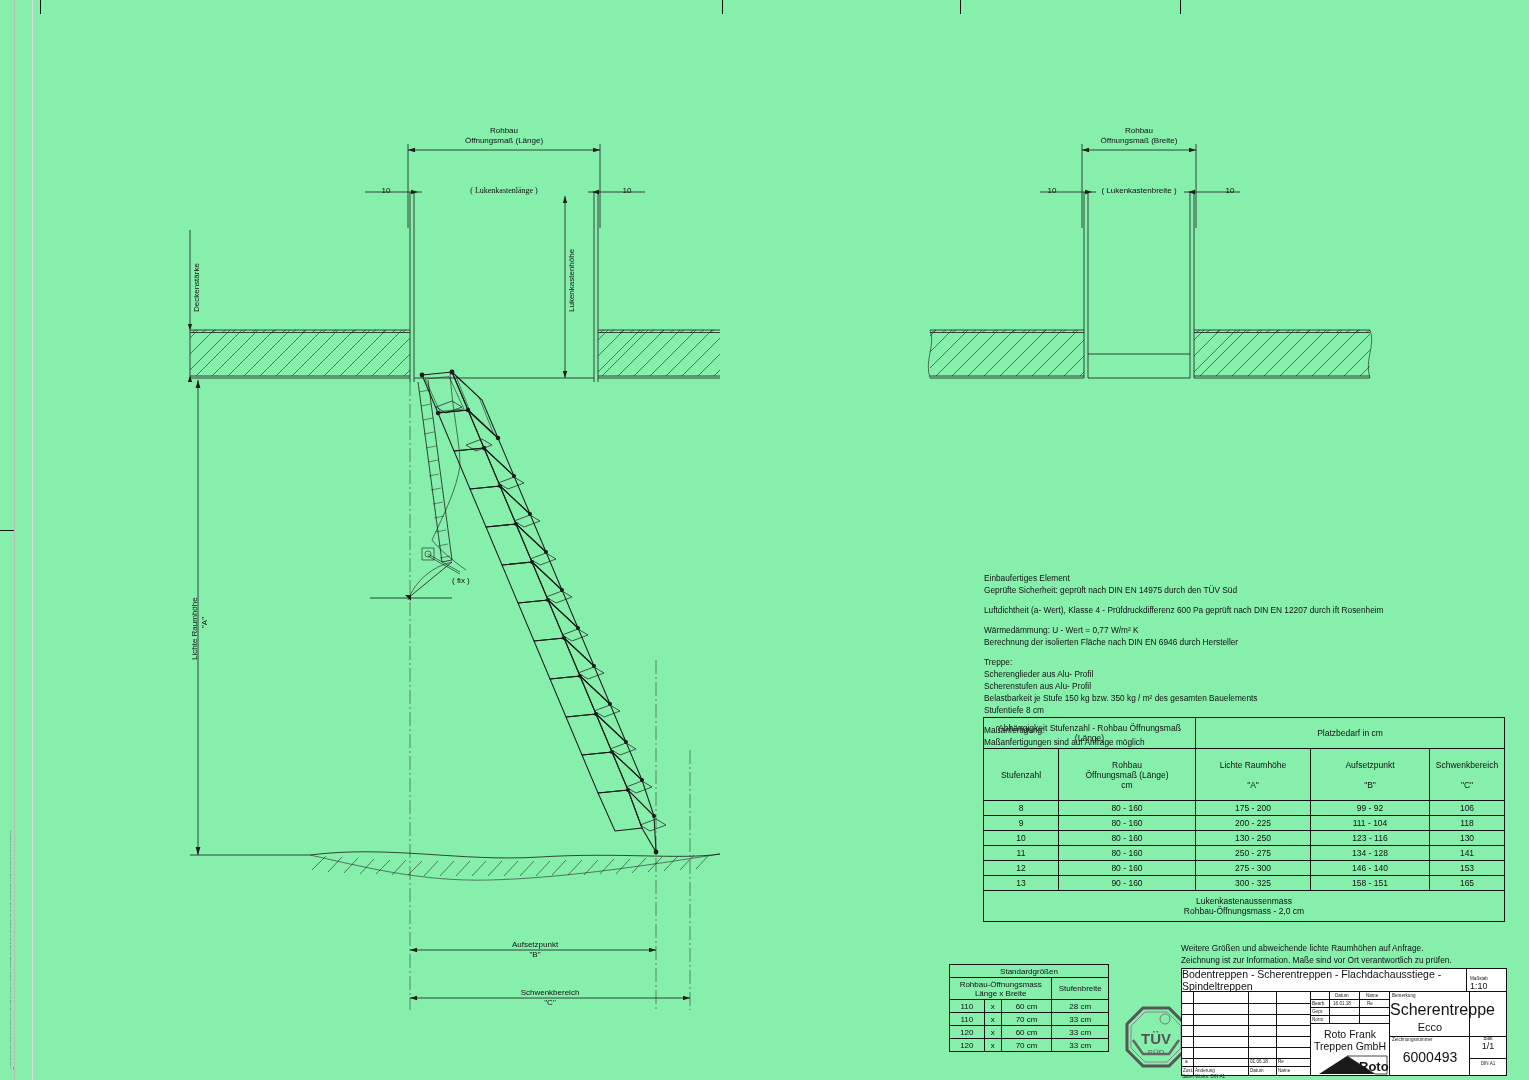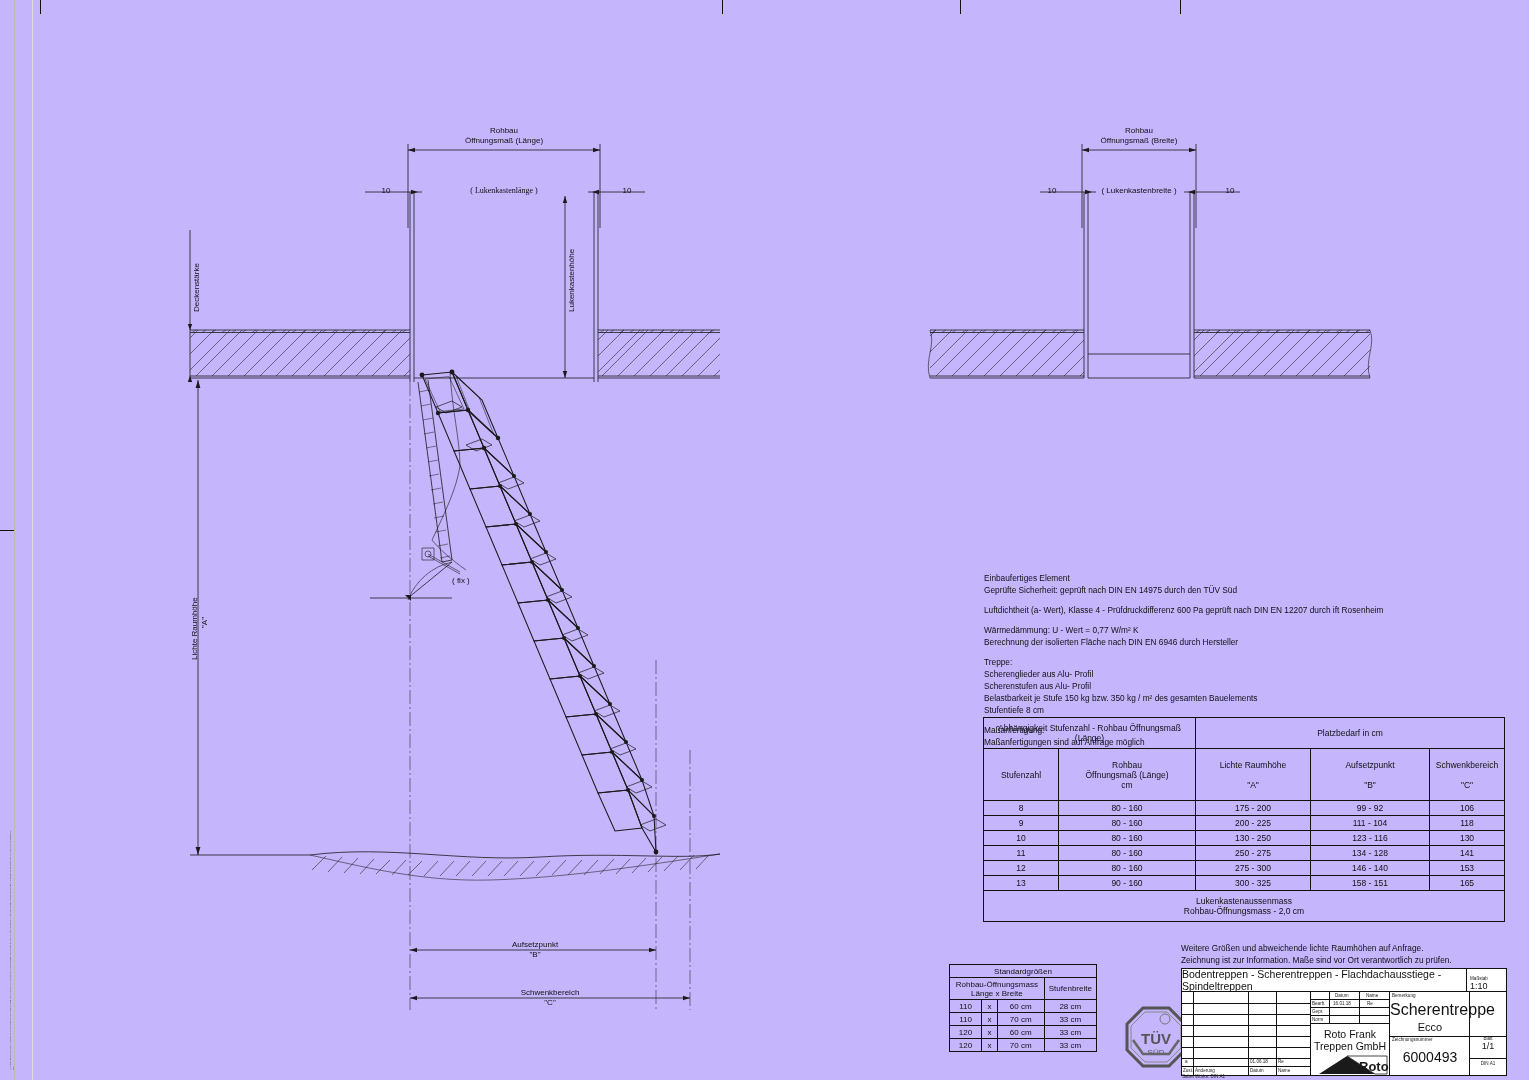--- a/index.html
+++ b/index.html
@@ -1,29 +1,29 @@
 <!DOCTYPE html>
 <html><head>
 <meta charset="utf-8">
 <style>
   html,body{margin:0;padding:0;background:#fff;}
   body{width:1529px;height:1080px;position:relative;overflow:hidden;
        font-family:"Liberation Sans", sans-serif;color:#111;}
-  .sheet{position:absolute;inset:0;background:#c4b5fd;}
+  .sheet{position:absolute;inset:0;background:#86efac;}
   svg{display:block;}
   .abs{position:absolute;}
   .txt{position:absolute;white-space:nowrap;font-size:8px;line-height:1.25;color:#111;}
   .txt.c{transform:translateX(-50%);text-align:center;}
   .vtxt{position:absolute;white-space:nowrap;font-size:8px;color:#111;
         transform-origin:0 0;transform:rotate(-90deg);}
   table{border-collapse:collapse;}
   .spec-tbl{position:absolute;left:983px;top:717px;width:522px;font-size:8.5px;}
   .spec-tbl td,.spec-tbl th{border:1px solid #111;padding:2px 3px;text-align:center;font-weight:normal;}
   .spec-tbl .hd{height:26px;}
-  .std-tbl{position:absolute;left:949px;top:964px;width:148px;font-size:8px;border-radius:22px;}
+  .std-tbl{position:absolute;left:949px;top:964px;width:160px;font-size:8px;border-radius:22px;}
   .std-tbl td,.std-tbl th{border:1px solid #111;padding:1.5px 2px;text-align:center;font-weight:normal;}
   .notes{position:absolute;left:984px;top:572px;font-size:8.3px;line-height:1.45;}
   .notes p{margin:0 0 8px 0;}
   .warn{position:absolute;left:1181px;top:942px;font-size:8.3px;line-height:1.45;}
   .tb{position:absolute;left:1181px;top:968px;width:324px;height:106px;
       border:1px solid #111;font-size:6px;background:#fff;}
   .tb .row1{height:22px;border-bottom:1px solid #111;display:flex;}
   .tb .r1a{flex:1;display:flex;align-items:center;justify-content:center;
            font-size:10.5px;border-right:1px solid #111;}
   .tb .r1b{width:36px;display:flex;flex-direction:column;justify-content:flex-end;padding-left:3px;}

